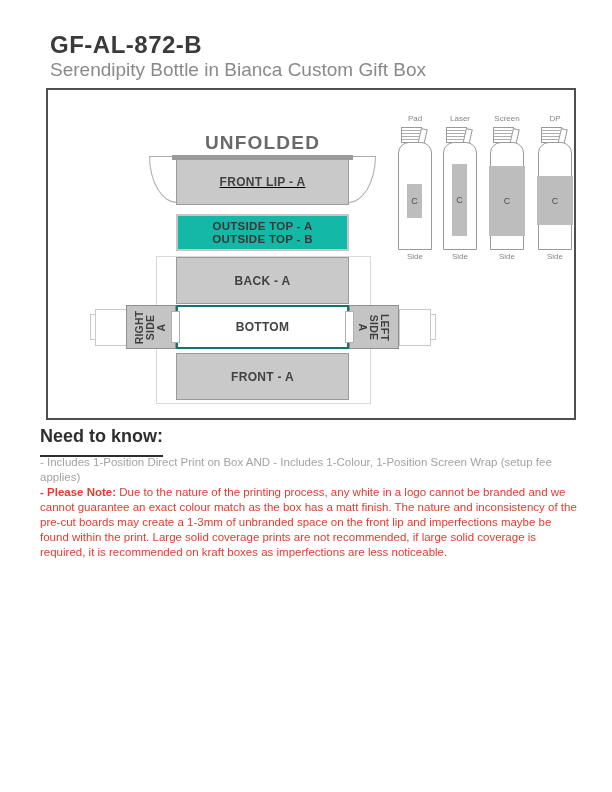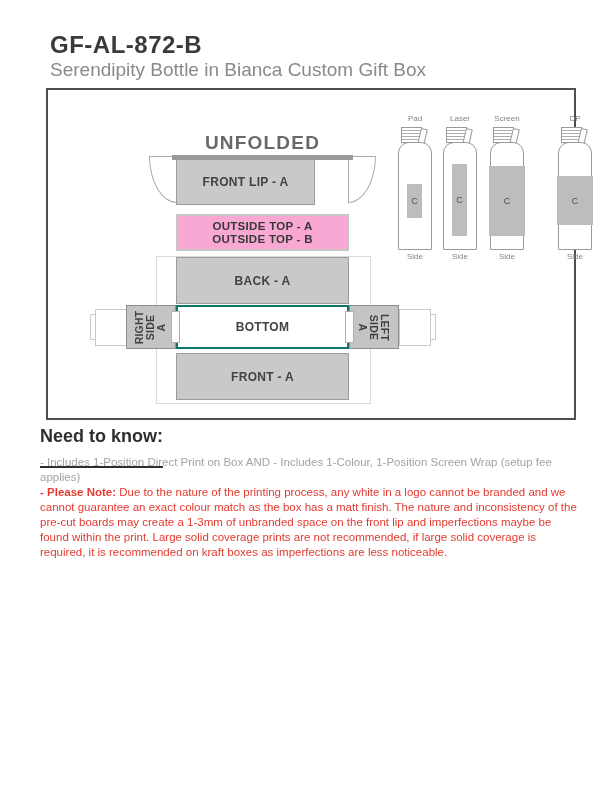--- a/index.html
+++ b/index.html
@@ -22,22 +22,22 @@
          box-sizing:border-box;text-align:center;}
   .panel-label{font-size:12px;font-weight:bold;color:#424242;letter-spacing:.3px;}
   .light{background:#c9c9c9;border:1px solid #9b9b9b;}
   .spine-outline{position:absolute;left:108px;top:166px;width:213px;height:146px;
                  border:1px solid #d9d9d9;background:#fff;}
   .glue-strip{position:absolute;left:124px;top:65px;width:181px;height:5px;background:#9a9a9a;z-index:3;}
   .ear{position:absolute;top:66px;width:28px;height:47px;background:#fff;
        border:1px solid #ababab;box-sizing:border-box;z-index:1;}
   .ear-left{left:101px;border-bottom-left-radius:100% 100%;}
   .ear-right{left:300px;border-bottom-right-radius:100% 100%;}
-  .front-lip{left:128px;top:69px;width:139px;height:46px;z-index:2;}
-  .outside-top{left:128px;top:124px;width:173px;height:37px;background:#f9a8d4;
+  .front-lip{left:128px;top:69px;width:173px;height:46px;z-index:2;text-decoration:underline;}
+  .outside-top{left:128px;top:124px;width:173px;height:37px;background:#14b8a6;
                border:2px solid #c6c6c6;z-index:2;flex-direction:column;}
   .outside-top .panel-label{font-size:11.5px;line-height:13px;color:#383838;}
   .back-panel{left:128px;top:167px;width:173px;height:47px;z-index:2;}
   .bottom-panel{left:128px;top:215px;width:173px;height:44px;background:#fff;
                 border:2px solid #0f766e;z-index:2;}
   .front-panel{left:128px;top:263px;width:173px;height:47px;z-index:2;}
 
   .side-panel{background:#c4c4c4;border:1px solid #8f8f8f;top:215px;width:50px;height:44px;z-index:2;}
   .right-side{left:78px;}
   .left-side{left:301px;}
@@ -51,21 +51,21 @@
   .flap-left{left:47px;} .flap-right{left:351px;}
   .flap-notch{position:absolute;top:224px;width:6px;height:26px;background:#fff;
               border:1px solid #c9c9c9;box-sizing:border-box;z-index:1;}
   .notch-left{left:42px;} .notch-right{left:382px;}
   .slot{position:absolute;top:221px;width:9px;height:32px;background:#fff;
         border:1px solid #b0b0b0;box-sizing:border-box;z-index:4;}
   .slot-left{left:123px;} .slot-right{left:297px;}
 
   
   .bottle{position:absolute;top:24px;width:34px;height:145px;}
-  .bottle-pad{left:350px;} .bottle-laser{left:395px;} .bottle-screen{left:442px;} .bottle-dp{left:490px;margin-left:20px;}
+  .bottle-pad{left:350px;} .bottle-laser{left:395px;} .bottle-screen{left:442px;} .bottle-dp{left:490px;}
   .method-label{position:absolute;top:0;left:0;width:100%;text-align:center;
                 font-size:8px;color:#858585;}
   .cap{position:absolute;left:3px;top:13px;width:21px;height:16px;border:1px solid #9a9a9a;
        box-sizing:border-box;
        background:repeating-linear-gradient(to bottom,#fff 0px,#fff 2px,#adadad 2px,#adadad 3px);}
   .strap{position:absolute;left:23px;top:14px;width:7px;height:33px;background:#fff;
          border:1px solid #9a9a9a;box-sizing:border-box;transform:rotate(13deg);
          transform-origin:top left;}
   .bottle-body{position:absolute;left:0;top:28px;width:34px;height:108px;background:#fff;
                border:1px solid #9a9a9a;box-sizing:border-box;border-radius:11px 11px 0 0;}
@@ -74,21 +74,21 @@
   .print-mark{font-size:9px;color:#4f4f4f;}
   .pa-pad{left:9px;top:70px;width:15px;height:34px;}
   .pa-laser{left:9px;top:50px;width:15px;height:72px;}
   .pa-screen{left:-1px;top:52px;width:36px;height:70px;}
   .pa-dp{left:-1px;top:62px;width:36px;height:49px;}
   .view-label{position:absolute;top:138px;left:0;width:100%;text-align:center;
               font-size:8px;color:#858585;}
 
   
   .ntk-heading{position:absolute;left:40px;top:426px;font-size:18px;font-weight:bold;
-               color:#2e2e2e;border-bottom:2px solid #2e2e2e;padding-bottom:19px;}
+               color:#2e2e2e;border-bottom:2px solid #2e2e2e;padding-bottom:8px;}
   .ntk-text{position:absolute;left:40px;top:455px;width:537px;font-size:11.5px;line-height:15px;}
   .includes-line{color:#a3a3a3;margin:0 0 0 0;}
   .note-line{color:#e23b30;margin:0;}
   .note-prefix{font-weight:bold;}
 </style>
 </head>
 <body>
 
 <div class="page">
 

